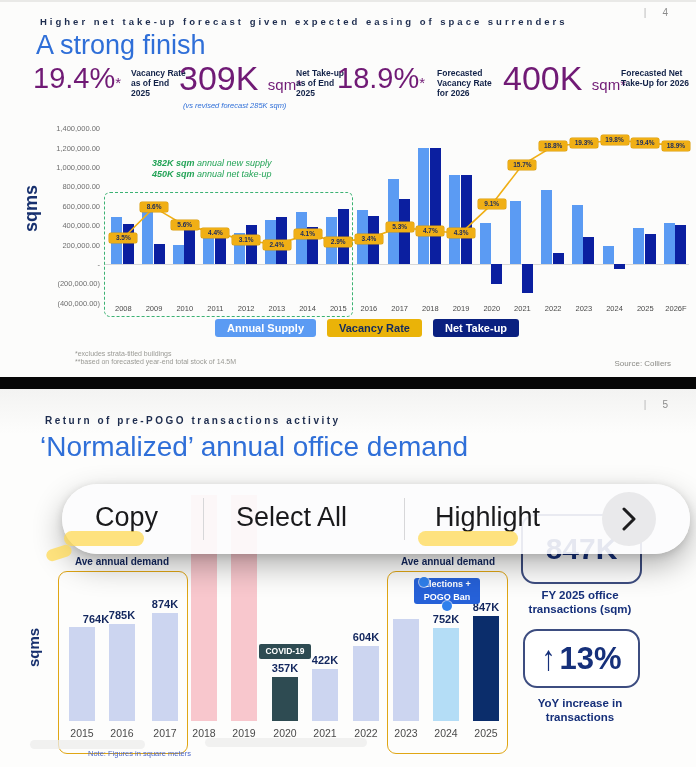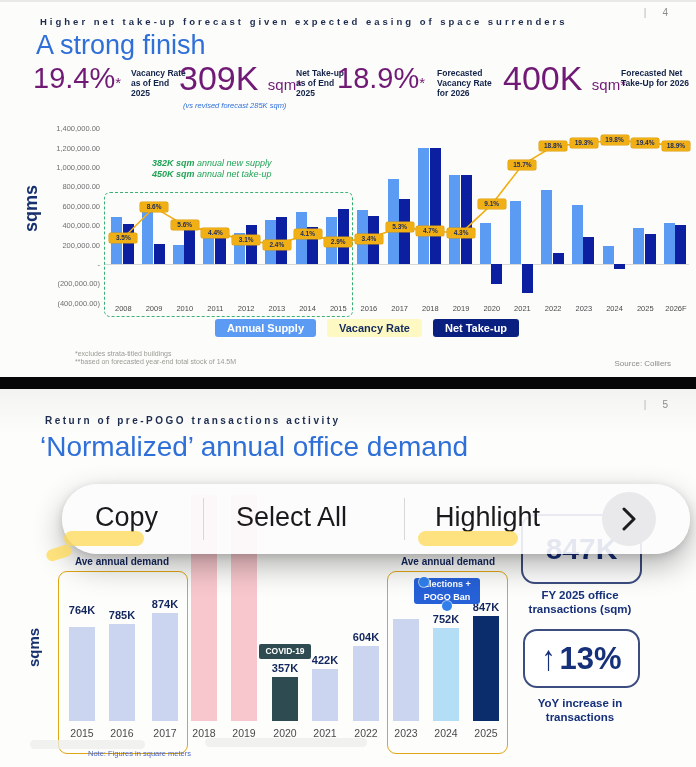--- a/index.html
+++ b/index.html
@@ -178,21 +178,21 @@
       </div>
 
     <div class="abs greenbox" style="left:104px;top:190px;width:247px;height:123px;"></div>
     <div class="abs greentext" style="left:152px;top:156px;">
       <div><b>382K sqm</b><span> annual new supply</span></div>
       <div><b>450K sqm</b><span> annual net take-up</span></div>
     </div>
 
     <div class="abs" style="left:215px;top:317px;display:flex;gap:11px;">
       <div class="chip" id="chip0" style="background: rgb(91, 155, 243); color: rgb(255, 255, 255);">Annual Supply</div>
-      <div class="chip" id="chip1" style="background: #fef9c3; color: rgb(18, 42, 94);">Vacancy Rate</div>
+      <div class="chip" id="chip1" style="background: #eab308; color: rgb(18, 42, 94);">Vacancy Rate</div>
       <div class="chip" id="chip2" style="background: rgb(10, 32, 128); color: rgb(255, 255, 255);">Net Take-up</div>
     </div>
 
     <div class="abs foot" style="left:75px;top:348px;">*excludes strata-titled buildings</div>
     <div class="abs foot" style="left:75px;top:356px;">**based on forecasted year-end total stock of 14.5M</div>
     <div class="abs source" style="right:25px;top:357px;">Source: Colliers</div>
   </section>
 
   <div class="separator"></div>
 
@@ -201,21 +201,21 @@
       <span class="bar">|</span><span>5</span>
     </div>
     <div class="abs kicker" style="left:45px;top:26px;letter-spacing:2.5px;font-size:10px;">
       <span>Return of </span><b>pre-POGO</b><span> transactions activity</span>
     </div>
     <div class="abs title" style="left:40px;top:42px;font-size:28px;">‘Normalized’ annual office demand</div>
 
     <div class="abs axis-title" style="left:14px;top:250px;font-size:15px;">sqms</div>
     <div class="abs" id="chart2" style="left:0;top:0;width:696px;height:378px;">
         <div style="position: absolute; left: 69px; top: 237.57px; width: 26px; height: 94.4304px; background: rgb(204, 213, 240); z-index: 1;"></div>
-        <div class="blabel" style="position: absolute; left: 60px; top: 215px;">764K</div>
+        <div class="blabel" style="position: absolute; left: 60px; top: 224px; padding-left: 14px;">764K</div>
         <div class="xtick" style="position: absolute; left: 64px; top: 338px; width: 36px; font-size: 10.5px;">2015</div>
         <div style="position: absolute; left: 109px; top: 234.974px; width: 26px; height: 97.026px; background: rgb(204, 213, 240); z-index: 1;"></div>
         <div class="blabel" style="position: absolute; left: 100px; top: 219.974px;">785K</div>
         <div class="xtick" style="position: absolute; left: 104px; top: 338px; width: 36px; font-size: 10.5px;">2016</div>
         <div style="position: absolute; left: 152px; top: 223.974px; width: 26px; height: 108.026px; background: rgb(204, 213, 240); z-index: 1;"></div>
         <div class="blabel" style="position: absolute; left: 143px; top: 208.974px;">874K</div>
         <div class="xtick" style="position: absolute; left: 147px; top: 338px; width: 36px; font-size: 10.5px;">2017</div>
         <div style="position: absolute; left: 191px; top: 106px; width: 26px; height: 226px; background: rgb(248, 199, 205); z-index: 1;"></div>
         <div class="xtick" style="position: absolute; left: 186px; top: 338px; width: 36px; font-size: 10.5px;">2018</div>
         <div style="position: absolute; left: 231px; top: 106px; width: 26px; height: 226px; background: rgb(248, 199, 205); z-index: 1;"></div>

